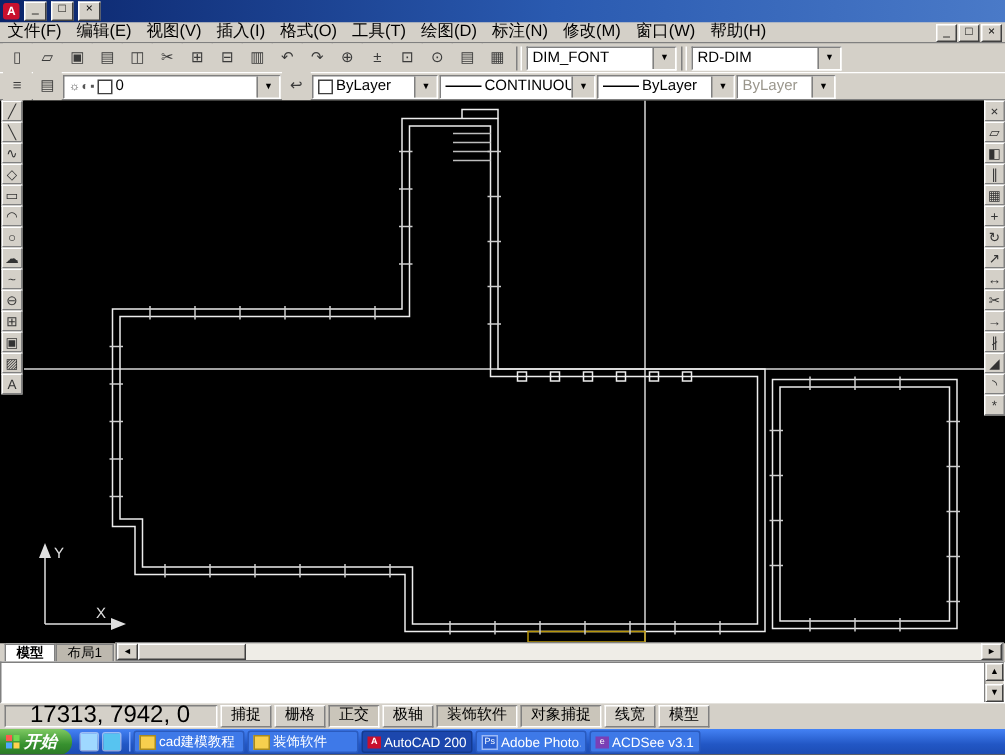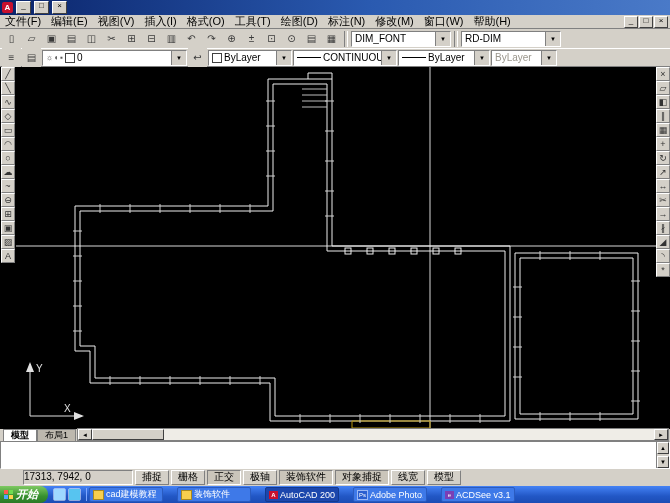--- a/index.html
+++ b/index.html
@@ -65,22 +65,22 @@
   #cmd{position:absolute;top:441px;left:0;width:670px;height:28px;background:#fff;
        border:1px solid;border-color:#808080 #fff #fff #808080;box-sizing:border-box;display:flex;}
   .cmd-lines{flex:1;font-family:"DejaVu Sans Mono",monospace;font-size:11px;color:#000;padding:1px 3px;white-space:pre;}
   .cmd-line{height:13px;line-height:13px;}
   .cmd-scroll{width:12px;background:#d4d0c8;display:flex;flex-direction:column;justify-content:space-between;border-left:1px solid #808080;}
   .varrow{height:10px;font-size:6px;display:flex;align-items:center;justify-content:center;
           background:#d4d0c8;border:1px solid;border-color:#fff #404040 #404040 #fff;}
   
   #statusbar{position:absolute;top:469px;left:0;width:670px;height:17px;background:#d4d0c8;
              display:flex;align-items:center;gap:2px;padding:0 3px;box-sizing:border-box;}
-  .coords{width:108px;height:13px;font-size:10px;line-height:12px;padding:0 0;color:#000;
-          background:#d4d0c8;border:1px solid;border-color:#808080 #fff #fff #808080;flex:none;margin-left:20px;}
+  .coords{width:108px;height:13px;font-size:16px;line-height:12px;padding:0 16px;color:#000;
+          background:#d4d0c8;border:1px solid;border-color:#808080 #fff #fff #808080;flex:none;}
   .sbtn{height:13px;font-size:10px;line-height:12px;padding:0 6px;color:#000;flex:none;
         background:#d4d0c8;border:1px solid;border-color:#fff #808080 #808080 #fff;}
   .sbtn.pressed{border-color:#808080 #fff #fff #808080;background:#cac5ba;}
   
   #taskbar{position:absolute;top:486px;left:0;width:670px;height:17px;
            background:linear-gradient(#4482f5,#2257c5 60%,#1c4cb4);display:flex;align-items:center;gap:2px;box-sizing:border-box;}
   .start{height:17px;flex:none;background:linear-gradient(#7ec962,#37912f 60%,#2b7a26);color:#fff;font-weight:bold;font-style:italic;
          font-size:11px;padding:0 10px 0 4px;border-radius:0 8px 8px 0;display:flex;align-items:center;gap:3px;}
   .flag{display:grid;grid-template-columns:4px 4px;gap:1px;flex:none;}
   .flag i{width:4px;height:4px;display:block;}
@@ -381,21 +381,21 @@
     <span class="ql">
 
     <span class="qlicon">
           <i style="display: block; width: 100%; height: 100%; background: rgb(159, 216, 255);"></i>
         </span>
         <span class="qlicon">
           <i style="display: block; width: 100%; height: 100%; background: rgb(87, 196, 240);"></i>
         </span>
       </span>
     <span class="tdiv"></span>
-    <span style="display:flex;gap:14px;flex:1;min-width:0">
+    <span style="display:flex;gap:2px;flex:1;min-width:0">
 
         <span class="task normal">
           <span class="ticon folder"></span>
           <span style="overflow:hidden">cad建模教程</span>
         </span>
 
         <span class="task normal">
           <span class="ticon folder"></span>
           <span style="overflow:hidden">装饰软件</span>
         </span>

